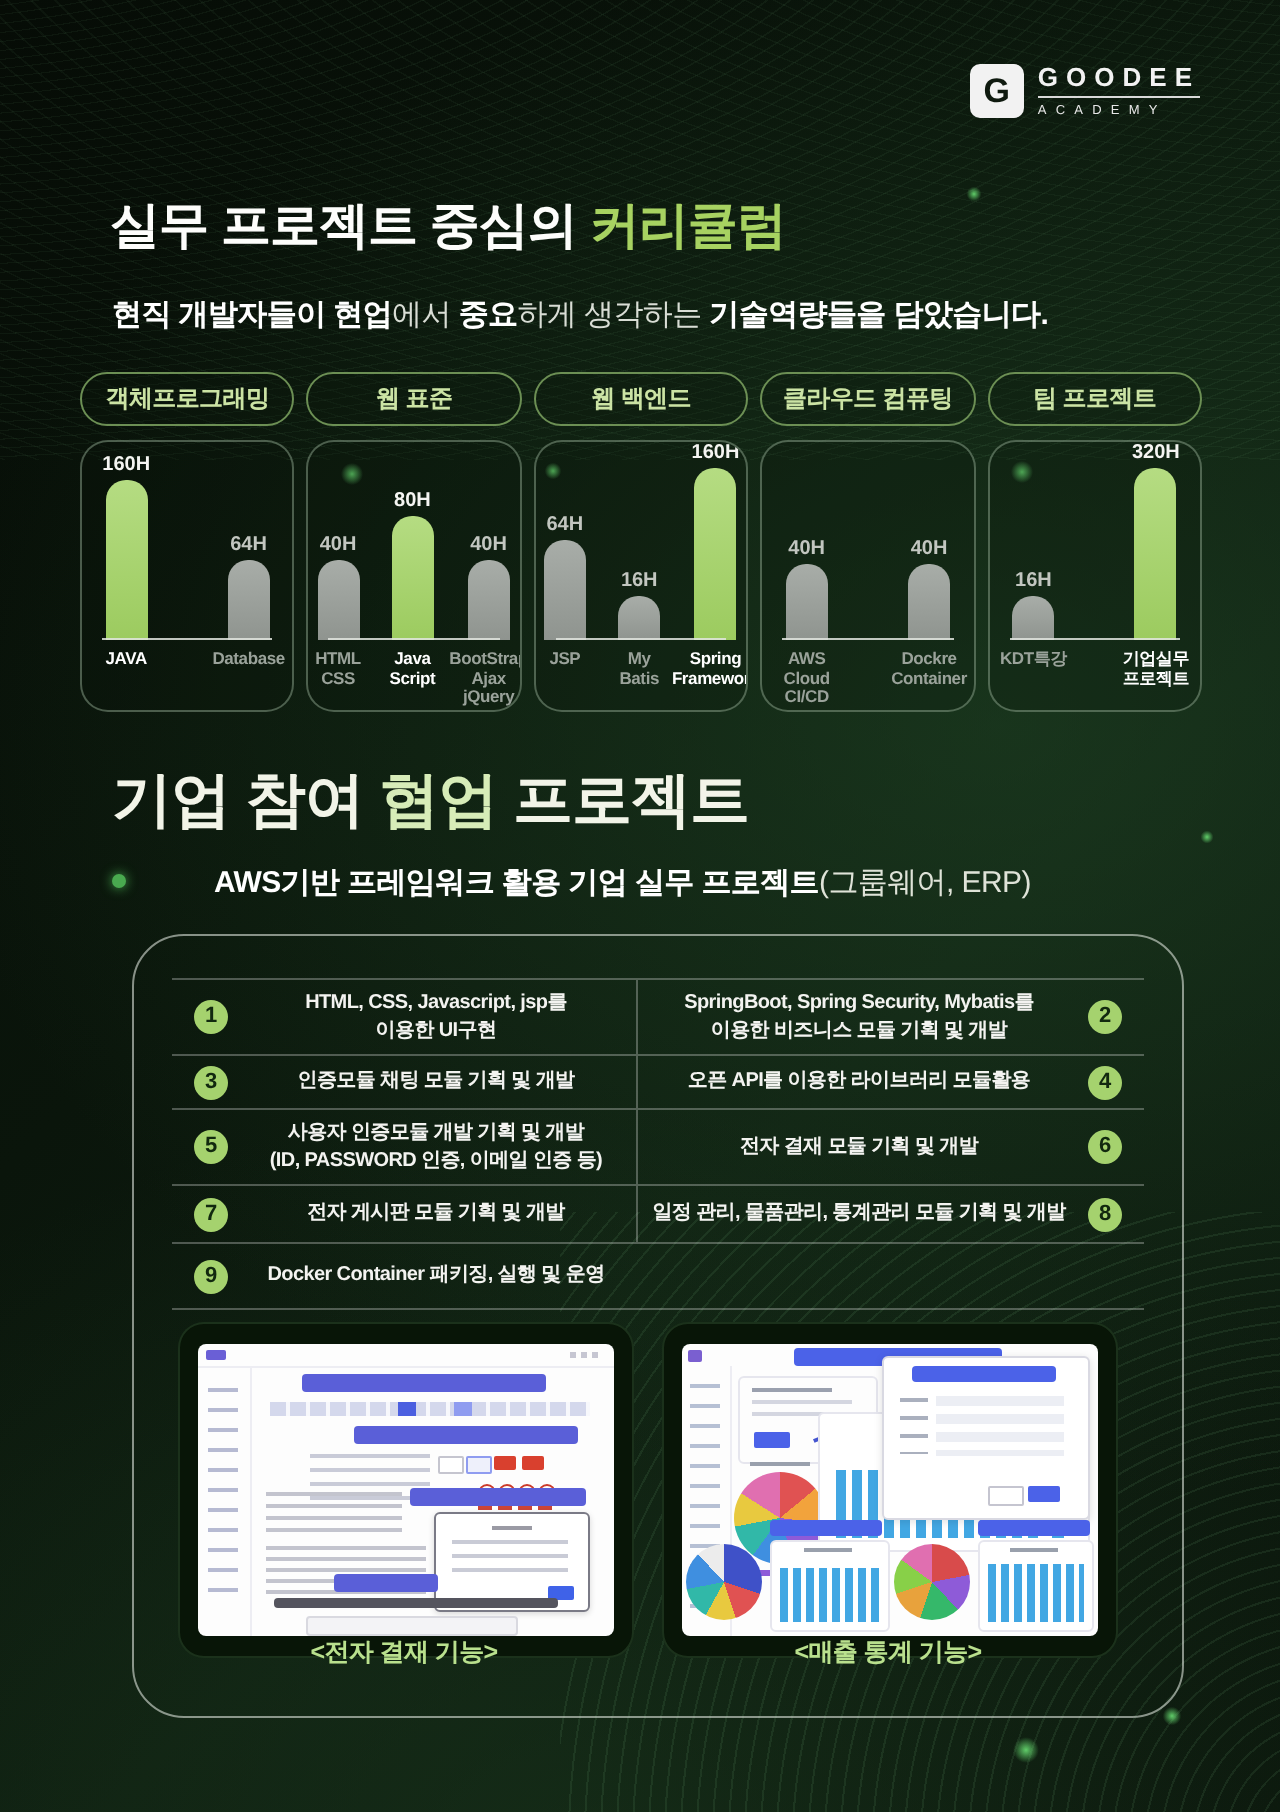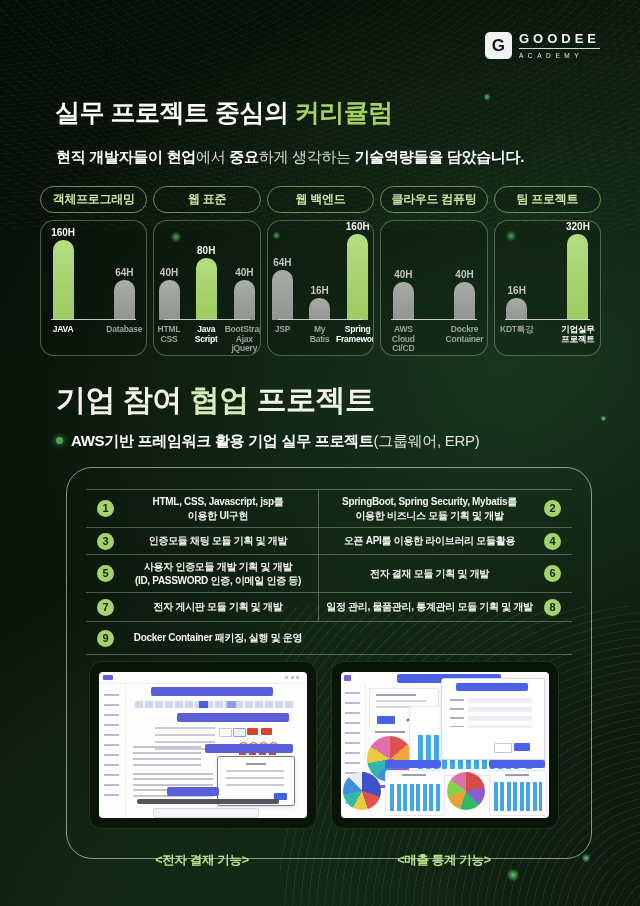--- a/index.html
+++ b/index.html
@@ -51,41 +51,41 @@
   .tight .bname{width:210%;}
   .bname.hi{color:#ffffff;font-weight:700;}
   .bline{position:absolute;left:10px;right:10px;bottom:35px;height:1px;background:rgba(226,229,223,.85);}
 
   
   .h2{position:absolute;left:56px;top:380px;font-size:30px;font-weight:800;letter-spacing:-0.5px;color:#f2f4e8;}
   .h2 .hl{color:#d7ecb8;}
   .sub2{position:absolute;left:56px;top:432px;font-size:15px;color:#e6e9e0;letter-spacing:-0.3px;}
   .sub2 .bullet{display:inline-block;width:7px;height:7px;border-radius:50%;background:#49a94f;margin-right:8px;
     vertical-align:2px;box-shadow:0 0 6px rgba(90,220,100,.8);}
-  .sub2 b{color:#ffffff;}
+  .sub2 b{color:#ffffff;margin-left:36px;}
   .sub2 .reg{font-weight:400;color:#dfe3d8;}
 
   .bigbox{position:absolute;left:66px;top:467px;width:524px;height:390px;border:1px solid rgba(238,244,236,.55);
     border-radius:26px;}
   .tbl{position:absolute;left:19px;top:21px;width:486px;}
   .trow{display:grid;grid-template-columns:232px 254px;border-top:1px solid rgba(255,255,255,.28);}
   .trow:last-child{border-bottom:1px solid rgba(255,255,255,.28);}
   .rh37{height:37px}.rh26{height:26px}.rh28{height:28px}.rh32{height:32px}
   .cl{display:flex;align-items:center;gap:4px;padding-left:11px;}
   .cr{display:flex;align-items:center;gap:4px;padding-right:11px;border-left:1px solid rgba(255,255,255,.28);}
   .num{flex:0 0 17px;width:17px;height:17px;border-radius:50%;background:#a5d26e;color:#12290f;
     font-size:11px;font-weight:700;line-height:17px;text-align:center;}
   .txt{flex:1;text-align:center;font-size:10px;line-height:13.5px;font-weight:600;color:#f3f3f0;
     white-space:pre-line;letter-spacing:-0.3px;}
 
   .frame{position:absolute;top:193px;width:226px;height:166px;background:#081507;border:1px solid rgba(58,92,58,.4);
     border-radius:13px;}
   .frame.left{left:22px;} .frame.right{left:264px;}
   .shot{position:absolute;left:9px;top:10px;width:208px;height:146px;background:#fdfdfd;border-radius:4px;overflow:hidden;}
-  .cap{position:absolute;top:384px;width:226px;text-align:center;font-size:12.5px;font-weight:700;color:#b9e08d;letter-spacing:-0.3px;}
+  .cap{position:absolute;top:350px;width:226px;text-align:center;font-size:12.5px;font-weight:700;color:#b9e08d;letter-spacing:-0.3px;}
   .cap.left{left:22px;} .cap.right{left:264px;}
 
   .m{position:absolute;}
 </style>
 </head>
 <body>
 
 <div class="poster">
   <div class="waves-top"></div>
   <div class="arcs-br"></div>

